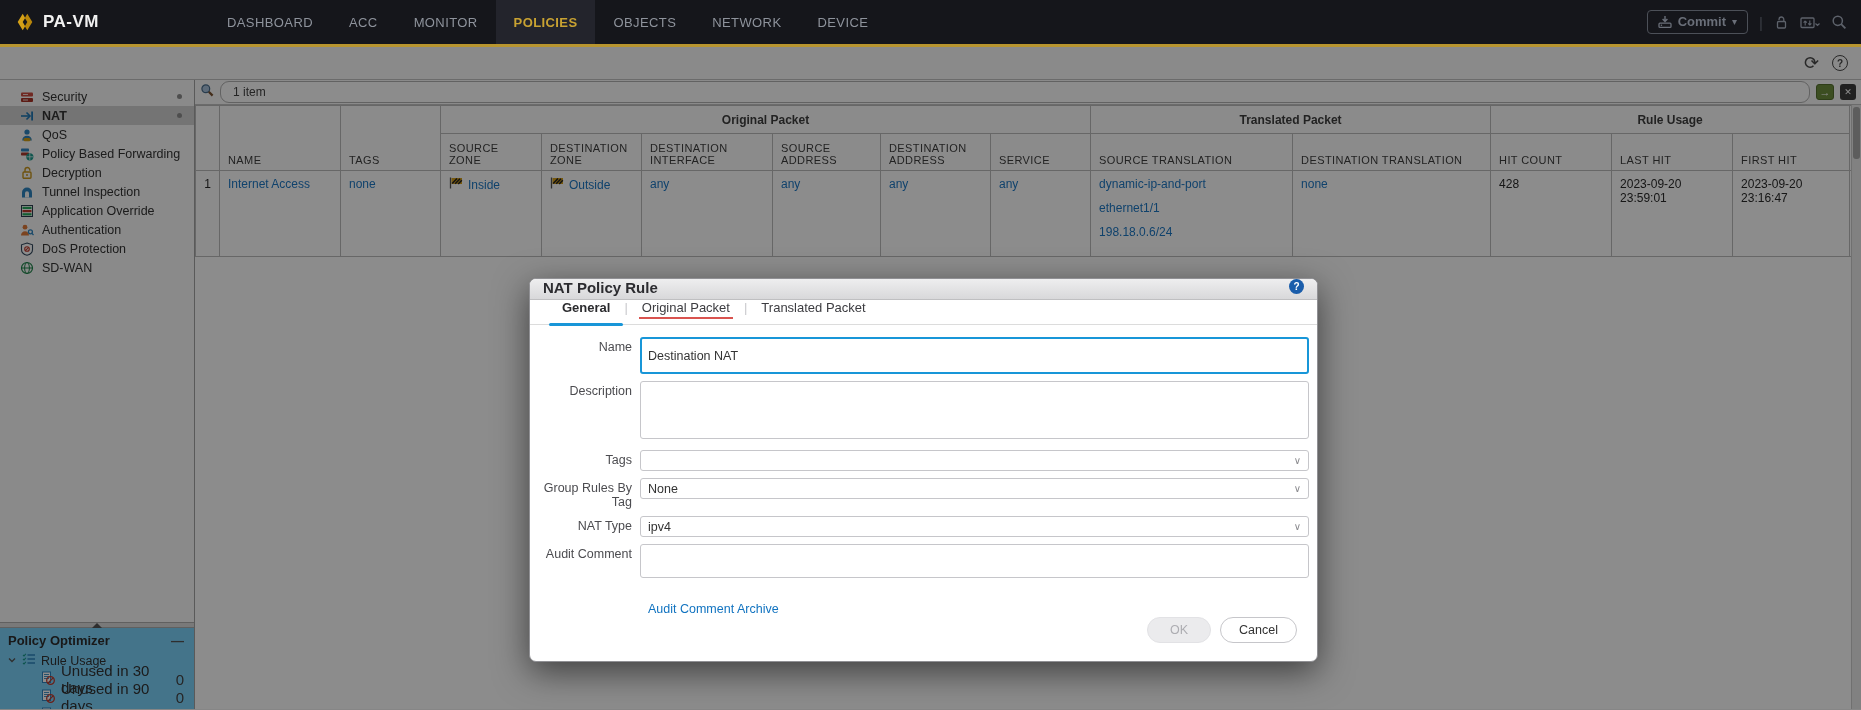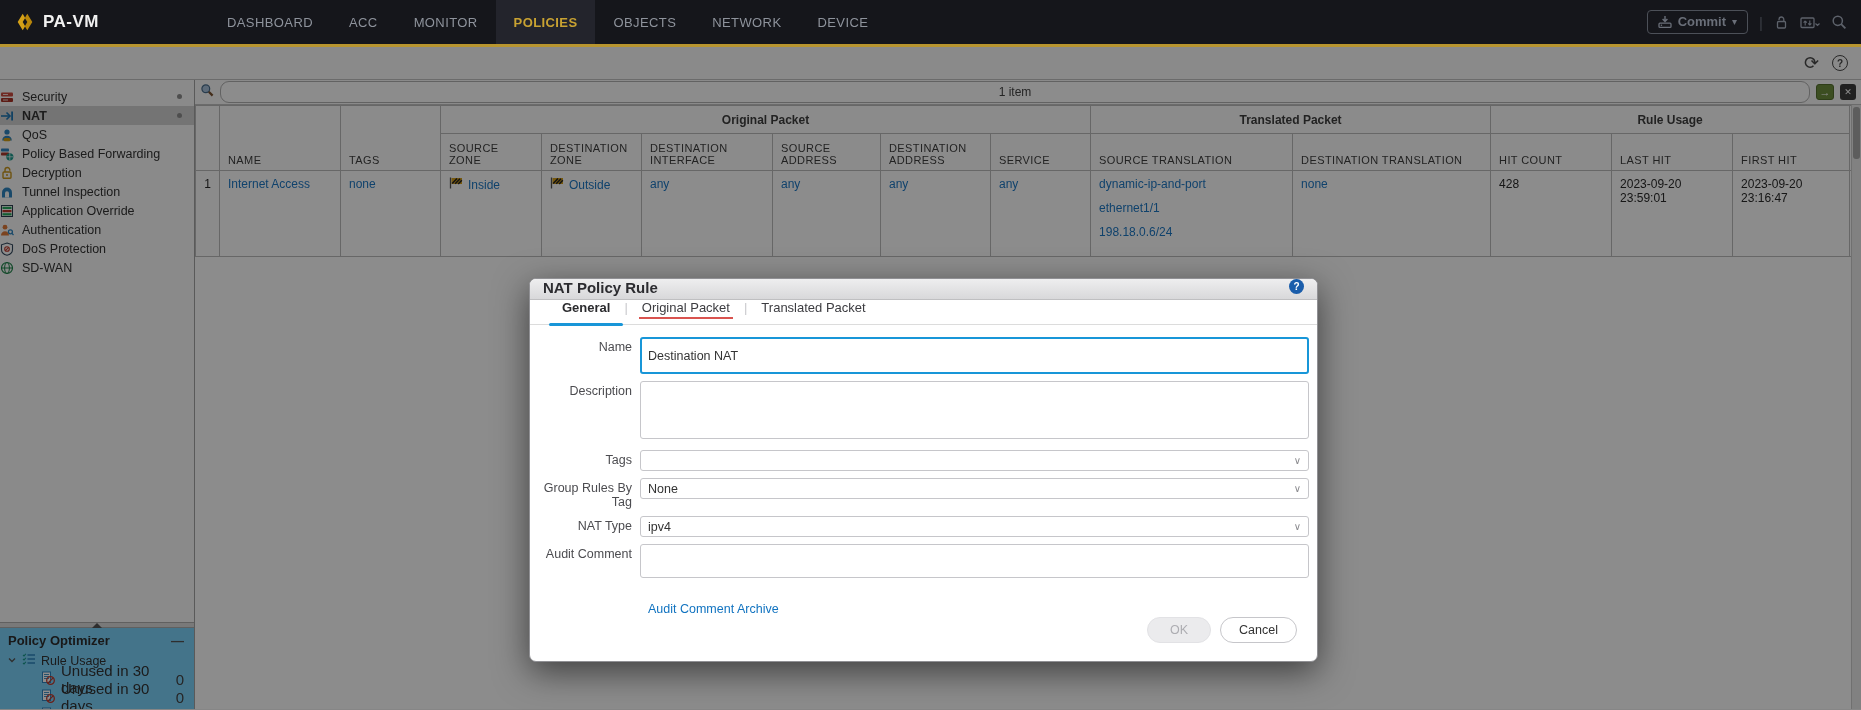--- a/index.html
+++ b/index.html
@@ -25,38 +25,38 @@
   .content { position:absolute; top:47px; left:0; width:1861px; bottom:0; background:#f4f5f5; }
   .top-toolbar { height:33px; background:#fbfbfb; border-bottom:1px solid #c4c4c4; display:flex; justify-content:flex-end; align-items:center; gap:13px; padding-right:13px; }
   .refresh-glyph { font-size:18px; color:#4a4a4a; line-height:1; cursor:pointer; }
   .help-circle { width:16px; height:16px; border:1.6px solid #4a4a4a; border-radius:50%; color:#4a4a4a; font-size:10px; font-weight:bold; display:flex; align-items:center; justify-content:center; cursor:pointer; }
 
   .body-row { display:flex; height:629px; }
 
   
   .sidebar { width:195px; background:#fbfbfb; border-right:1px solid #a5a5a5; display:flex; flex-direction:column; }
   .side-list { padding-top:7px; }
-  .side-item { height:19px; display:flex; align-items:center; font-size:12.5px; color:#333; position:relative; cursor:pointer; }
+  .side-item { height:19px; display:flex; align-items:center; padding-left:20px; font-size:12.5px; color:#333; position:relative; cursor:pointer; }
   .side-item.selected { background:#d4d4d4; font-weight:bold; }
   .side-item .icn { width:15px; height:14px; margin-right:7px; display:flex; align-items:center; }
   .side-dot { position:absolute; right:12px; top:7px; width:5px; height:5px; border-radius:50%; background:#8f8f8f; }
 
   .optimizer { margin-top:auto; height:87px; background:#7dd3fc; overflow:hidden; }
   .resize-handle { height:6px; background:#dcdcdc; border-top:1px solid #b0b0b0; border-bottom:1px solid #b0b0b0; position:relative; cursor:row-resize; }
   .resize-handle .tri { position:absolute; left:92px; top:0; width:0; height:0; border-left:5px solid transparent; border-right:5px solid transparent; border-bottom:5px solid #555; }
   .opt-header { display:flex; justify-content:space-between; align-items:center; padding:5px 10px 3px 8px; font-size:13px; font-weight:bold; color:#2e2e2e; }
   .opt-min { color:#555; font-weight:bold; cursor:pointer; }
   .opt-group { display:flex; align-items:center; gap:5px; padding-left:7px; height:19px; font-size:12.5px; color:#333; cursor:pointer; }
   .opt-item { display:flex; align-items:center; gap:6px; padding-left:41px; padding-right:10px; height:18px; font-size:15px; color:#333; cursor:pointer; }
   .opt-count { margin-left:auto; color:#444; }
 
   
   .main { flex:1; display:flex; flex-direction:column; background:#fff; position:relative; min-width:0; }
   .filterbar { height:25px; background:#fbfbfb; border-bottom:1px solid #c4c4c4; display:flex; align-items:center; gap:6px; padding:0 5px; }
-  .filter-input { flex:1; height:22px; background:#fff; border:1px solid #b2b2b2; border-radius:9px; display:flex; align-items:center; justify-content:center; padding:0 12px; font-size:12px; color:#444; cursor:text; }
+  .filter-input { flex:1; height:22px; background:#fff; border:1px solid #b2b2b2; border-radius:9px; display:flex; align-items:center; justify-content:flex-start; padding:0 12px; font-size:12px; color:#444; cursor:text; }
   .btn-apply { width:18px; height:16px; background:#6e8f3c; border:1px solid #55702c; border-radius:3px; color:#fff; font-size:11px; line-height:1; display:flex; align-items:center; justify-content:center; cursor:pointer; }
   .btn-clear { width:16px; height:16px; background:#3d3d3d; border-radius:3px; color:#fff; font-size:9px; font-weight:bold; display:flex; align-items:center; justify-content:center; cursor:pointer; }
 
   .table-wrap { flex:1; background:#fff; overflow:hidden; position:relative; }
   table.rules { border-collapse:collapse; table-layout:fixed; width:1666px; }
   .rules th, .rules td { border:1px solid #bcbcbc; overflow:hidden; }
   .rules th { background:#fdfdfd; color:#3f3f3f; }
   .group-th { height:28px; font-size:12px; text-align:center; vertical-align:middle; font-weight:bold; }
   .col-th { height:37px; vertical-align:bottom; text-align:left; padding:4px 8px; font-size:11px; font-weight:normal; letter-spacing:.4px; }
   .rules td { vertical-align:top; padding:6px 8px; font-size:12px; color:#2a2a2a; }

